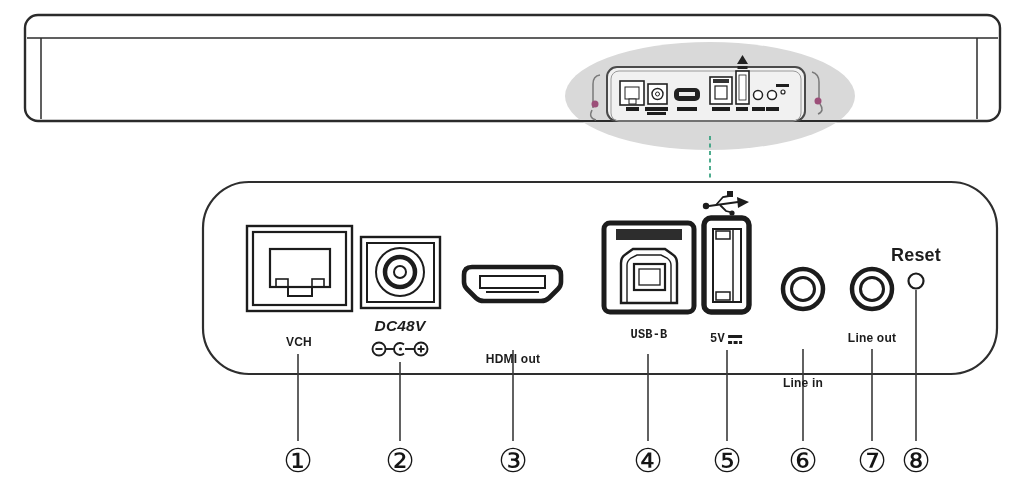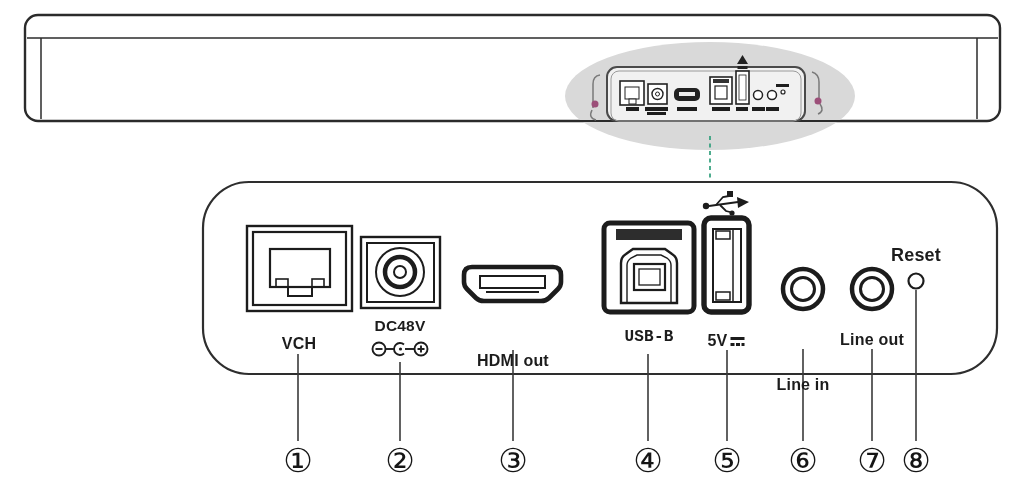--- a/index.html
+++ b/index.html
@@ -3,24 +3,24 @@
 <meta charset="utf-8">
 <style>
   html,body{margin:0;padding:0;background:#ffffff;}
   .canvas{
     position:relative;width:1024px;height:484px;background:#ffffff;overflow:hidden;
     font-family:"Liberation Sans", sans-serif;
   }
   .art{position:absolute;left:0;top:0;}
   .plabel{
     position:absolute;transform:translateX(-50%);
-    font-weight:700;font-size:16px;color:#1c1c1c;letter-spacing:.2px;white-space:nowrap;
+    font-weight:700;font-size:12px;color:#1c1c1c;letter-spacing:.2px;white-space:nowrap;
   }
   .plabel.small{font-size:18px;}
-  .lbl5v{display:flex;align-items:center;gap:2px;}
+  .lbl5v{display:flex;align-items:center;gap:2px;font-family:Liberation Mono, monospace;}
   .polarity{position:absolute;transform:translateX(-50%);}
   .cnum{
     position:absolute;transform:translateX(-50%);
     font-family:"DejaVu Sans", sans-serif;font-size:33px;color:#151515;line-height:1;
   }
 </style>
 </head>
 <body>
 
 <div class="canvas">
@@ -172,21 +172,21 @@
       <path d="M648 354 V441"></path>
       <path d="M727 350 V441"></path>
       <path d="M803 349 V441"></path>
       <path d="M872 349 V441"></path>
       <path d="M916 290 V441"></path>
     </g>
   </svg>
 
   <div class="plabel" style="left:299px;top:335px;">VCH</div>
 
-  <div class="plabel" style="left:400px;top:317px;font-size:15.5px;">DC48V</div>
+  <div class="plabel" style="left:400px;top:317px;font-size:15.5px;font-style:italic;">DC48V</div>
   <svg class="polarity" style="left:400px;top:340px;" width="58" height="18" viewBox="0 0 58 18">
     <g stroke="#1c1c1c" fill="none" stroke-width="1.9">
       <circle cx="8" cy="9" r="6.5"></circle>
         <path d="M4.5 9 H11.5"></path>
       <path d="M14.5 9 H24"></path>
       <path d="M33 4.5 A6 6 0 1 0 33 13.5"></path>
       <circle cx="29.5" cy="9" r="1.6" fill="#1c1c1c" stroke="none"></circle>
       <path d="M34 9 H43.5"></path>
       <circle cx="50" cy="9" r="6.5"></circle>
         <path d="M46.5 9 H53.5 M50 5.5 V12.5"></path>

